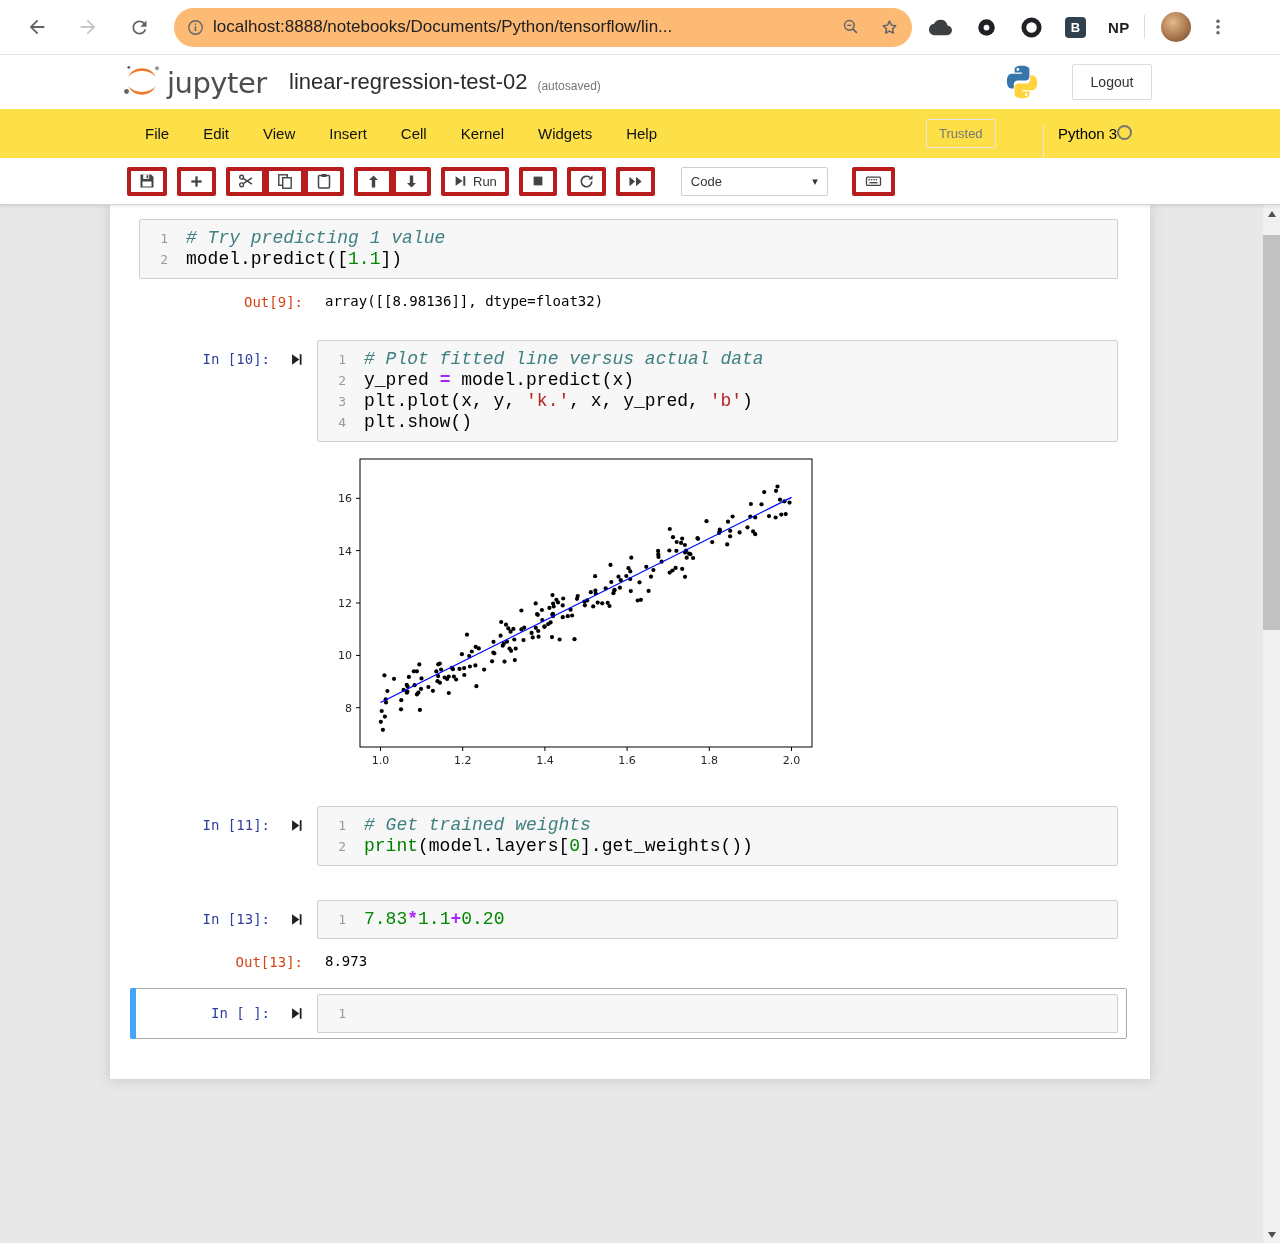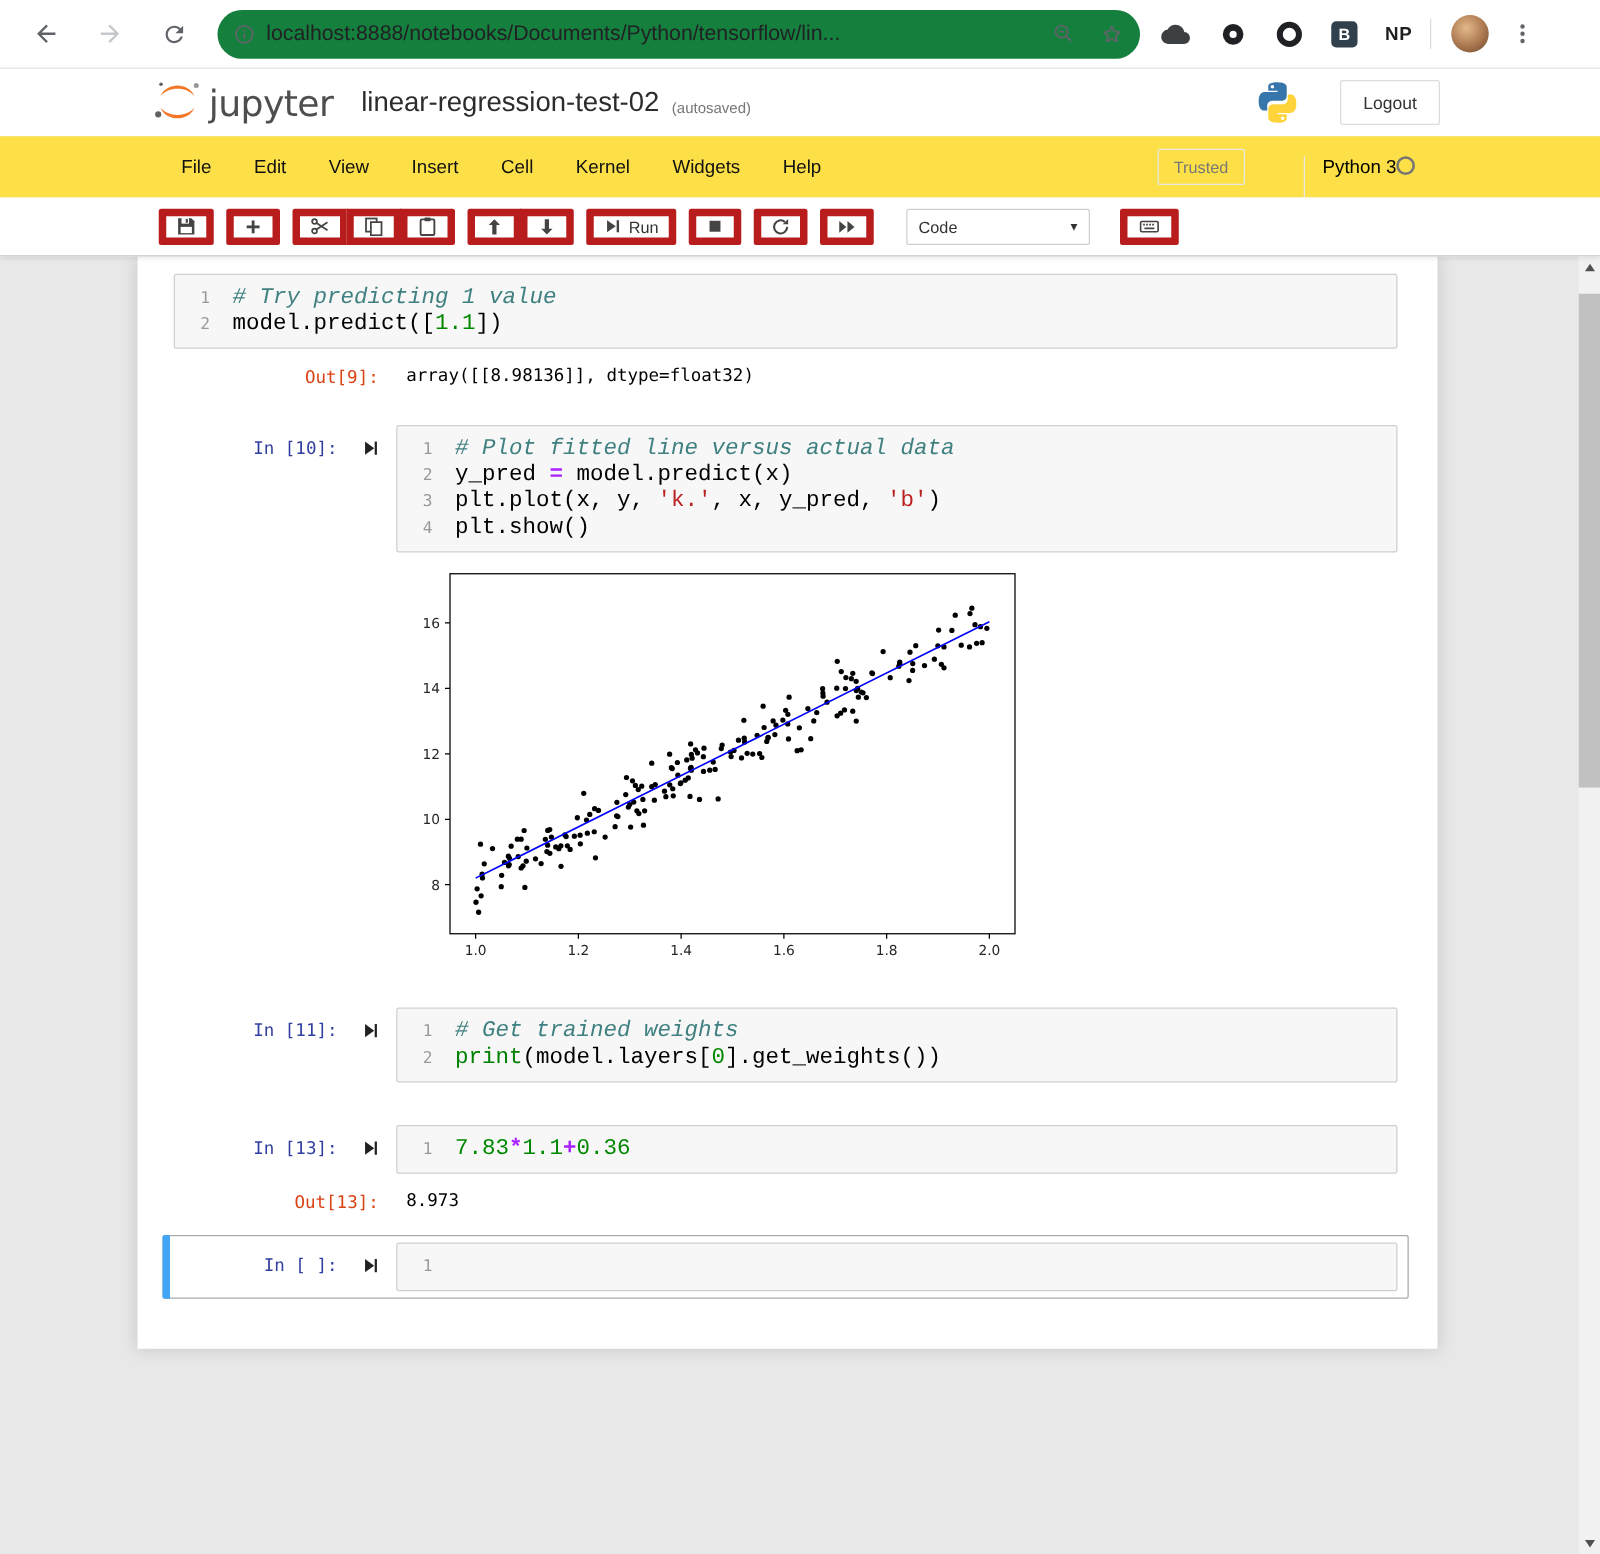--- a/index.html
+++ b/index.html
@@ -4,21 +4,21 @@
 <style>
   *{box-sizing:border-box}
   html,body{margin:0;padding:0}
   body{width:1280px;height:1243px;position:relative;overflow:hidden;background:#e8e8e8;
        font-family:"Liberation Sans",sans-serif;}
 
   
   .browser-bar{position:absolute;top:0;left:0;width:1280px;height:55px;background:#fff;
     display:flex;align-items:center;z-index:40;border-bottom:1px solid #e6e6e6}
   .nav-icon{width:26px;height:26px;display:inline-flex;align-items:center;justify-content:center;flex:0 0 auto}
-  .omnibox{margin-left:22px;width:738px;height:39px;background:#15803d;border-radius:20px;
+  .omnibox{margin-left:22px;width:738px;height:39px;background:#fdba74;border-radius:20px;
     display:flex;align-items:center;padding:0 12px 0 12px;flex:0 0 auto}
   .url-text{margin-left:8px;font-size:17px;color:#202124;white-space:nowrap;overflow:hidden;flex:1 1 auto}
   .ext-area{display:flex;align-items:center;margin-left:16px;gap:22px}
   .ext-b{width:21px;height:21px;border-radius:4px;background:#30404d;color:#fff;font-weight:bold;
     font-size:13px;display:flex;align-items:center;justify-content:center}
   .ext-np{font-weight:bold;font-size:15px;color:#1f1f1f;letter-spacing:.5px}
   .tb-divider{width:1px;height:24px;background:#dadce0;margin-left:14px}
   .avatar{width:30px;height:30px;border-radius:50%;margin-left:16px;
     background:radial-gradient(circle at 40% 35%, #e3b98a 0%, #b5835a 45%, #6d4426 100%)}
   .kebab{margin-left:14px}
@@ -46,21 +46,21 @@
     display:flex;align-items:center}
   .kernel-ind{position:absolute;left:1043px;top:16px;height:100%;display:flex;align-items:flex-start;
     padding-left:14px;border-left:1px solid #e7e7e7}
   .kernel-name{font-size:15px;color:#000}
   .kernel-circle{width:15px;height:15px;border:2px solid #757575;border-radius:50%}
 
   
   .toolbar{position:absolute;top:158px;left:0;width:1280px;height:47px;background:#fff;z-index:30;
     display:flex;align-items:center;gap:10px;padding-left:127px;
     border-bottom:1px solid #d4d4d4;box-shadow:0 2px 3px rgba(0,0,0,.07)}
-  .tbtn{height:29px;min-width:32px;padding:0 8px;background:#fff;border:6px solid #b91c1c;
+  .tbtn{height:29px;min-width:32px;padding:0 8px;background:#fff;border:4px solid #b91c1c;
     border-radius:2px;display:inline-flex;align-items:center;justify-content:flex-end;color:#444;gap:6px}
   .grp{display:inline-flex}
   .grp .tbtn:not(:first-child){margin-left:-1px;border-top-left-radius:0;border-bottom-left-radius:0}
   .grp .tbtn:not(:last-child){border-top-right-radius:0;border-bottom-right-radius:0}
   .run-label{font-size:13px;color:#333}
   .cell-type-select{width:147px;height:29px;background:#fff;border:1px solid #cfcfcf;border-radius:2px;
     display:flex;align-items:center;justify-content:space-between;padding:0 9px;margin-left:16px}
   .cell-type-value{font-size:13px;color:#333}
   .select-caret{font-size:11px;color:#333}
   .kb-btn{margin-left:14px}
@@ -624,21 +624,21 @@
         <div class="prompt-col">
           <span class="in-prompt">In [13]:</span>
           <span class="run-marker"><svg width="13" height="13" viewBox="0 0 16 16" fill="#212121">
                 <path d="M2.5 1.5l9 6.5-9 6.5z"></path>
                 <rect x="12" y="1.5" width="2.2" height="13"></rect>
               </svg></span>
         </div>
         <div class="code-box">
           <div class="cm-line">
               <span class="gut">1</span>
-              <span class="ct"><span class="tk-num">7.83</span><span class="tk-op">*</span><span class="tk-num">1.1</span><span class="tk-op">+</span><span class="tk-num">0.36</span></span>
+              <span class="ct"><span class="tk-num">7.83</span><span class="tk-op">*</span><span class="tk-num">1.1</span><span class="tk-op">+</span><span class="tk-num">0.20</span></span>
             </div>
         </div>
       </div>
       <div class="output-row">
         <div class="prompt-col">
             <span class="out-prompt">Out[13]:</span>
           </div>
         <div class="out-text">8.973</div>
       </div>
     </div>

